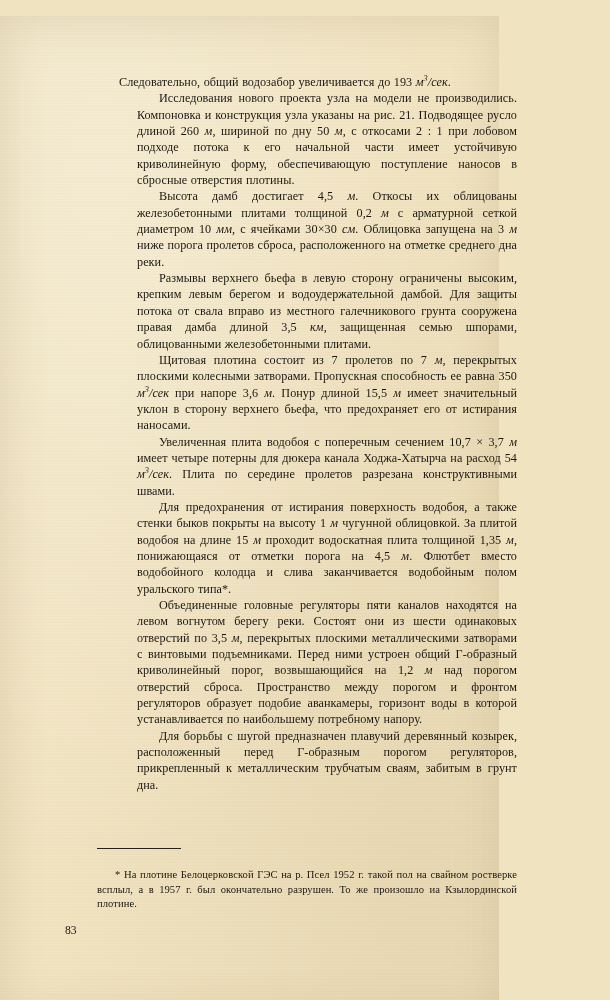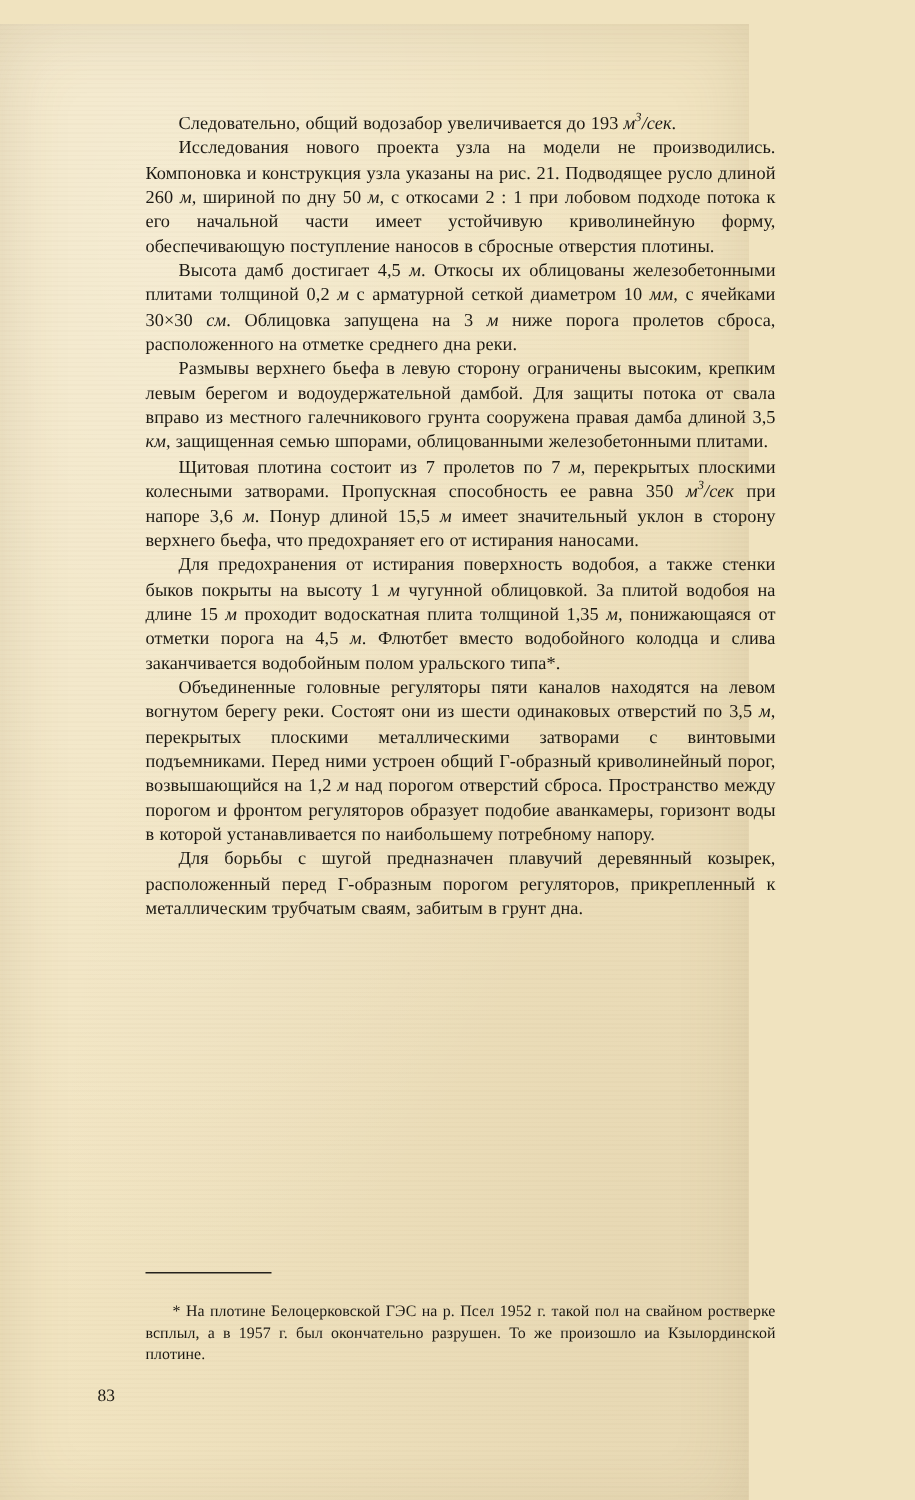--- a/index.html
+++ b/index.html
@@ -39,20 +39,21 @@
     text-justify: inter-word;
     letter-spacing: 0.05px;
     word-spacing: 0.4px;
     color: #1b1813;
   }
   p.indent {
     text-indent: 22px;
   }
   p + p {
     margin-top: 0px;
+    margin-left: 40px;
   }
   .it {
     font-style: italic;
   }
   sup {
     font-size: 0.68em;
     vertical-align: super;
     line-height: 0;
   }
   .footnote-rule {
@@ -102,20 +103,21 @@
 <body>
 
 <div class="page">
 
   <div class="textblock">
     <p class="indent">Следовательно, общий водозабор увеличивается до 193 <span class="it">м<sup>3</sup>/сек</span>.</p>
     <p class="indent">Исследования нового проекта узла на модели не производились. Компоновка и конструкция узла указаны на рис. 21. Подводящее русло длиной 260 <span class="it">м</span>, шириной по дну 50 <span class="it">м</span>, с откосами 2 : 1 при лобовом подходе потока к его начальной части имеет устойчивую криволинейную форму, обеспечивающую поступление наносов в сбросные отверстия плотины.</p>
     <p class="indent">Высота дамб достигает 4,5 <span class="it">м</span>. Откосы их облицованы железобетонными плитами толщиной 0,2 <span class="it">м</span> с арматурной сеткой диаметром 10 <span class="it">мм</span>, с ячейками 30×30 <span class="it">см</span>. Облицовка запущена на 3 <span class="it">м</span> ниже порога пролетов сброса, расположенного на отметке среднего дна реки.</p>
     <p class="indent">Размывы верхнего бьефа в левую сторону ограничены высоким, крепким левым берегом и водоудержательной дамбой. Для защиты потока от свала вправо из местного галечникового грунта сооружена правая дамба длиной 3,5 <span class="it">км</span>, защищенная семью шпорами, облицованными железобетонными плитами.</p>
     <p class="indent">Щитовая плотина состоит из 7 пролетов по 7 <span class="it">м</span>, перекрытых плоскими колесными затворами. Пропускная способность ее равна 350 <span class="it">м<sup>3</sup>/сек</span> при напоре 3,6 <span class="it">м</span>. Понур длиной 15,5 <span class="it">м</span> имеет значительный уклон в сторону верхнего бьефа, что предохраняет его от истирания наносами.</p>
+    <p class="indent">Увеличенная плита водобоя с поперечным сечением 10,7 × 3,7 <span class="it">м</span> имеет четыре потерны для дюкера канала Ходжа-Хатырча на расход 54 <span class="it">м<sup>3</sup>/сек</span>. Плита по середине пролетов разрезана конструктивными швами.</p>
     <p class="indent">Для предохранения от истирания поверхность водобоя, а также стенки быков покрыты на высоту 1 <span class="it">м</span> чугунной облицовкой. За плитой водобоя на длине 15 <span class="it">м</span> проходит водоскатная плита толщиной 1,35 <span class="it">м</span>, понижающаяся от отметки порога на 4,5 <span class="it">м</span>. Флютбет вместо водобойного колодца и слива заканчивается водобойным полом уральского типа*.</p>
     <p class="indent">Объединенные головные регуляторы пяти каналов находятся на левом вогнутом берегу реки. Состоят они из шести одинаковых отверстий по 3,5 <span class="it">м</span>, перекрытых плоскими металлическими затворами с винтовыми подъемниками. Перед ними устроен общий Г-образный криволинейный порог, возвышающийся на 1,2 <span class="it">м</span> над порогом отверстий сброса. Пространство между порогом и фронтом регуляторов образует подобие аванкамеры, горизонт воды в которой устанавливается по наибольшему потребному напору.</p>
     <p class="indent">Для борьбы с шугой предназначен плавучий деревянный козырек, расположенный перед Г-образным порогом регуляторов, прикрепленный к металлическим трубчатым сваям, забитым в грунт дна.</p>
   </div>
 
   <div class="footnote-rule"></div>
 
   <div class="footnote">
     <p>* На плотине Белоцерковской ГЭС на р. Псел 1952 г. такой пол на свайном ростверке всплыл, а в 1957 г. был окончательно разрушен. То же произошло иа Кзылординской плотине.</p>
   </div>

